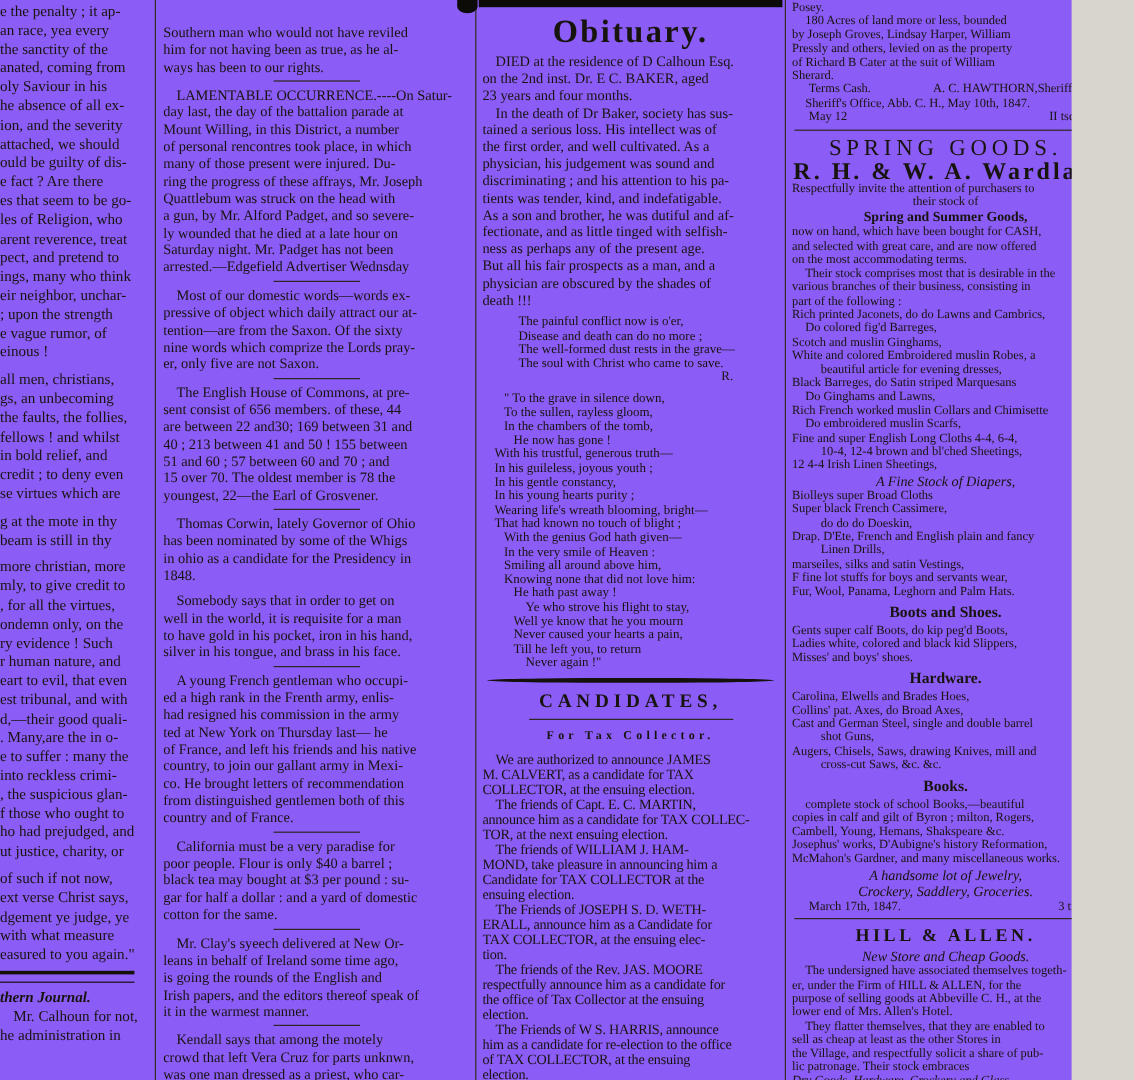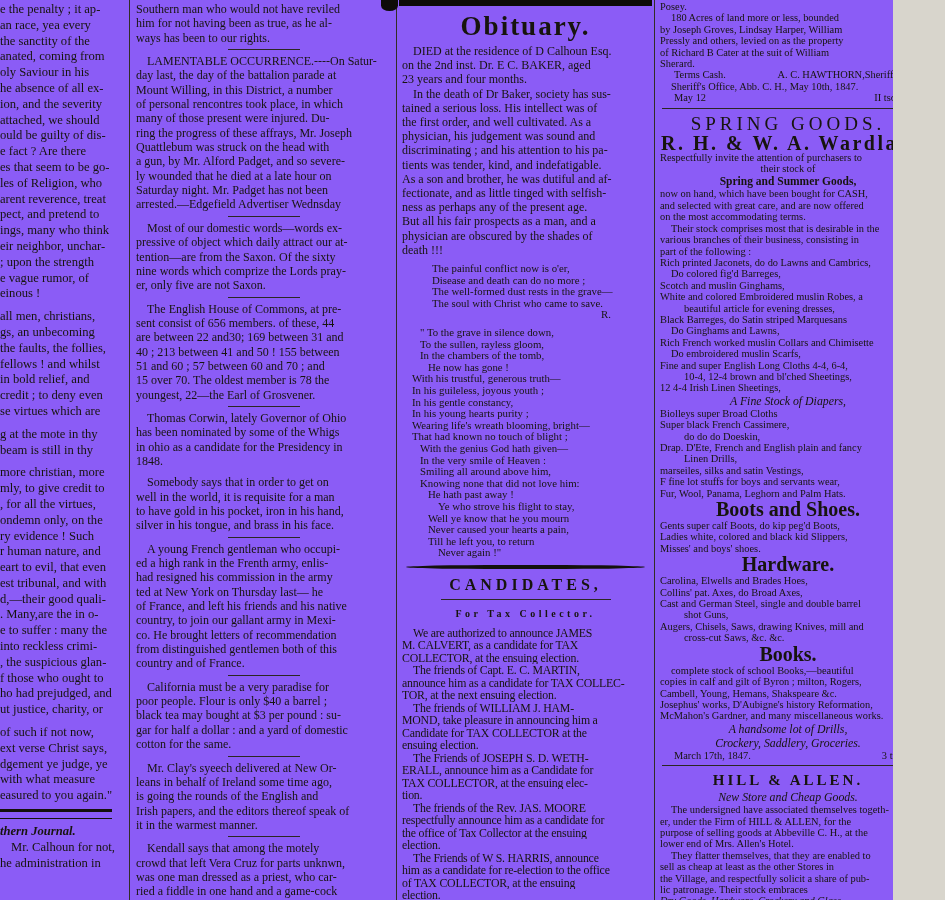--- a/index.html
+++ b/index.html
@@ -1,20 +1,20 @@
 <!DOCTYPE html>
 <html><head>
 <meta charset="utf-8">
 <style>
   html,body{margin:0;padding:0;background:#d8d5cc;}
   .page{position:relative;width:893px;height:900px;background:#8b5cf6;overflow:hidden;
         color:#17140e;font-family:"Liberation Serif", serif;}
   .col{position:absolute;top:0;bottom:0;overflow:hidden;}
   #col1{left:0;width:127px;padding-top:2px;}
-  #col2{left:136px;width:256px;padding-top:2px;}
+  #col2{left:136px;width:256px;padding-top:20px;}
   #col3{left:402px;width:247px;padding-top:8px;}
   #col4{left:660px;width:256px;padding-top:1px;}
   #col5{left:923px;width:22px;padding-top:4px;}
   .ln{white-space:nowrap;overflow:hidden;}
   
   #col1 .ln{font-size:12.6px;line-height:15.8px;}
   #col2 .ln{font-size:12px;line-height:14.35px;}
   #col3 .ln{font-size:12px;line-height:14.2px;}
   #col4 .ln{font-size:10.4px;line-height:11.4px;}
   #col5 .ln{font-size:10.5px;line-height:12px;}
@@ -22,21 +22,21 @@
   #col3 .sm{font-size:10.8px;line-height:11.6px;}
   #col3 .cl{font-size:11.8px;line-height:12.5px;letter-spacing:-0.2px;}
   
   #col3 .h-obit{font-size:27px;font-weight:bold;letter-spacing:2px;text-align:center;line-height:36px;}
   #col3 .h-cand{font-size:16px;font-weight:bold;letter-spacing:4px;text-align:center;line-height:23px;margin-top:2px;}
   #col3 .h-sub{font-size:10px;font-weight:bold;letter-spacing:3.5px;text-align:center;line-height:21px;margin-bottom:3px;}
   #col4 .h-spring{font-size:19px;letter-spacing:4px;text-align:center;line-height:22px;}
   #col4 .h-ward{font-size:20px;font-weight:bold;letter-spacing:2.5px;text-align:center;line-height:17px;}
   #col4 .h-cb{font-size:11.5px;font-weight:bold;text-align:center;line-height:14px;}
   #col4 .h-ci{font-size:11.8px;font-style:italic;text-align:center;line-height:14px;}
-  #col4 .h-lg{font-size:20px;font-weight:bold;text-align:center;line-height:21px;}
+  #col4 .h-lg{font-size:13px;font-weight:bold;text-align:center;line-height:21px;}
   #col4 .h-hill{font-size:15px;font-weight:bold;letter-spacing:3px;text-align:center;line-height:20px;margin-top:1px;}
   
   .b{font-weight:bold}.it{font-style:italic}.c{text-align:center}
   .in{padding-left:11px}.in2{padding-left:24px}
   .sp{margin-top:7px}
   .pm{padding-left:30px}
   .sigr{text-align:right;padding-right:38px}
   .q0{padding-left:10px}.q1{padding-left:18px}.q2{padding-left:26px}.q3{padding-left:36px}
   .split{display:flex;justify-content:space-between}
   .pad{padding-left:14px;padding-right:20px}
@@ -309,21 +309,21 @@
       <div class="ln ">Cast and German Steel, single and double barrel</div>
       <div class="ln in2">shot Guns,</div>
       <div class="ln ">Augers, Chisels, Saws, drawing Knives, mill and</div>
       <div class="ln in2">cross-cut Saws, &amp;c. &amp;c.</div>
       <div class="ln h-lg">Books.</div>
       <div class="ln in">complete stock of school Books,—beautiful</div>
       <div class="ln ">copies in calf and gilt of  Byron ; milton, Rogers,</div>
       <div class="ln ">Cambell, Young, Hemans, Shakspeare &amp;c.</div>
       <div class="ln ">Josephus' works, D'Aubigne's history Reformation,</div>
       <div class="ln ">McMahon's Gardner, and many miscellaneous works.</div>
-      <div class="ln h-ci">A handsome lot of  Drills,</div>
+      <div class="ln h-ci">A handsome lot of  Jewelry,</div>
       <div class="ln h-ci">Crockery,    Saddlery,    Groceries.</div>
       <div class="ln pad split">
         <span>March 17th, 1847.</span>
         <span>3 tf</span>
       </div>
       <div class="ln rule-full"></div>
       <div class="ln h-hill">HILL &amp; ALLEN.</div>
       <div class="ln h-ci">New Store and Cheap Goods.</div>
       <div class="ln in">The undersigned have associated themselves togeth-</div>
       <div class="ln ">er, under the Firm of HILL &amp; ALLEN, for the</div>

